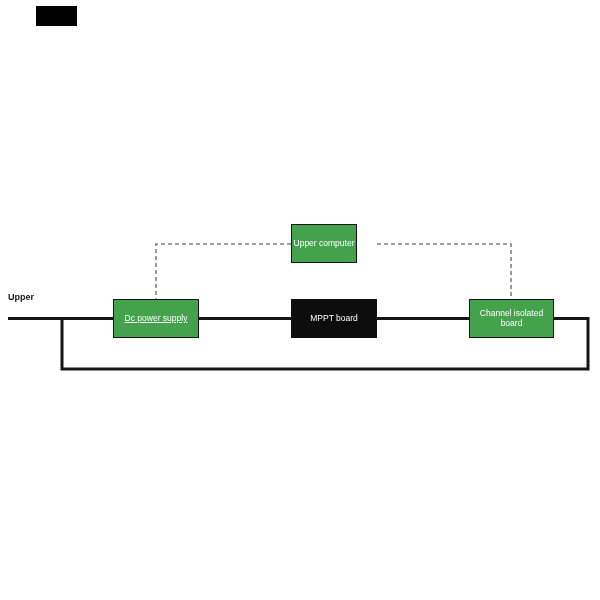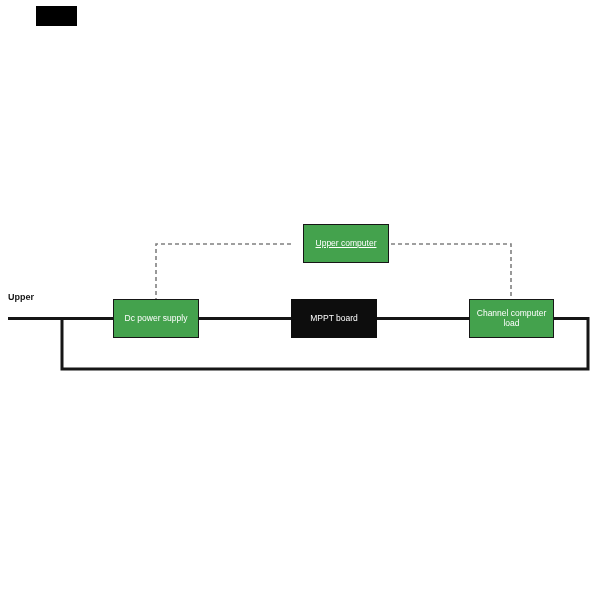--- a/index.html
+++ b/index.html
@@ -35,22 +35,22 @@
     z-index: 2;
   }
   .node-green {
     background: #44a24d;
     border: 1.5px solid #161616;
   }
   .node-black {
     background: #0d0d0d;
     border: 1.5px solid #0d0d0d;
   }
-  #node-upper-computer        { left: 303px; top: 224px; width: 86px; height: 39px; text-decoration: underline; }
-  #node-dc-power-supply       { left: 113px; top: 299px; width: 86px; height: 39px; }
+  #node-upper-computer        { left: 291px; top: 224px; width: 66px; height: 39px; }
+  #node-dc-power-supply       { left: 113px; top: 299px; width: 86px; height: 39px; text-decoration: underline; }
   #node-mppt-board            { left: 291px; top: 299px; width: 86px; height: 39px; }
   #node-channel-isolated-load { left: 469px; top: 299px; width: 85px; height: 39px; }
   #grid-label {
     position: absolute;
     left: 8px;
     top: 292px;
     font-size: 9px;
     font-weight: bold;
     color: #161616;
     z-index: 2;
@@ -92,16 +92,16 @@
 
   <div id="node-dc-power-supply" class="node node-green">
     <span>Dc power supply</span>
   </div>
 
   <div id="node-mppt-board" class="node node-black">
     <span>MPPT board</span>
   </div>
 
   <div id="node-channel-isolated-load" class="node node-green">
-    <span>Channel computer load</span>
+    <span>Channel isolated board</span>
   </div>
 
 </div>
 
 </body></html>

